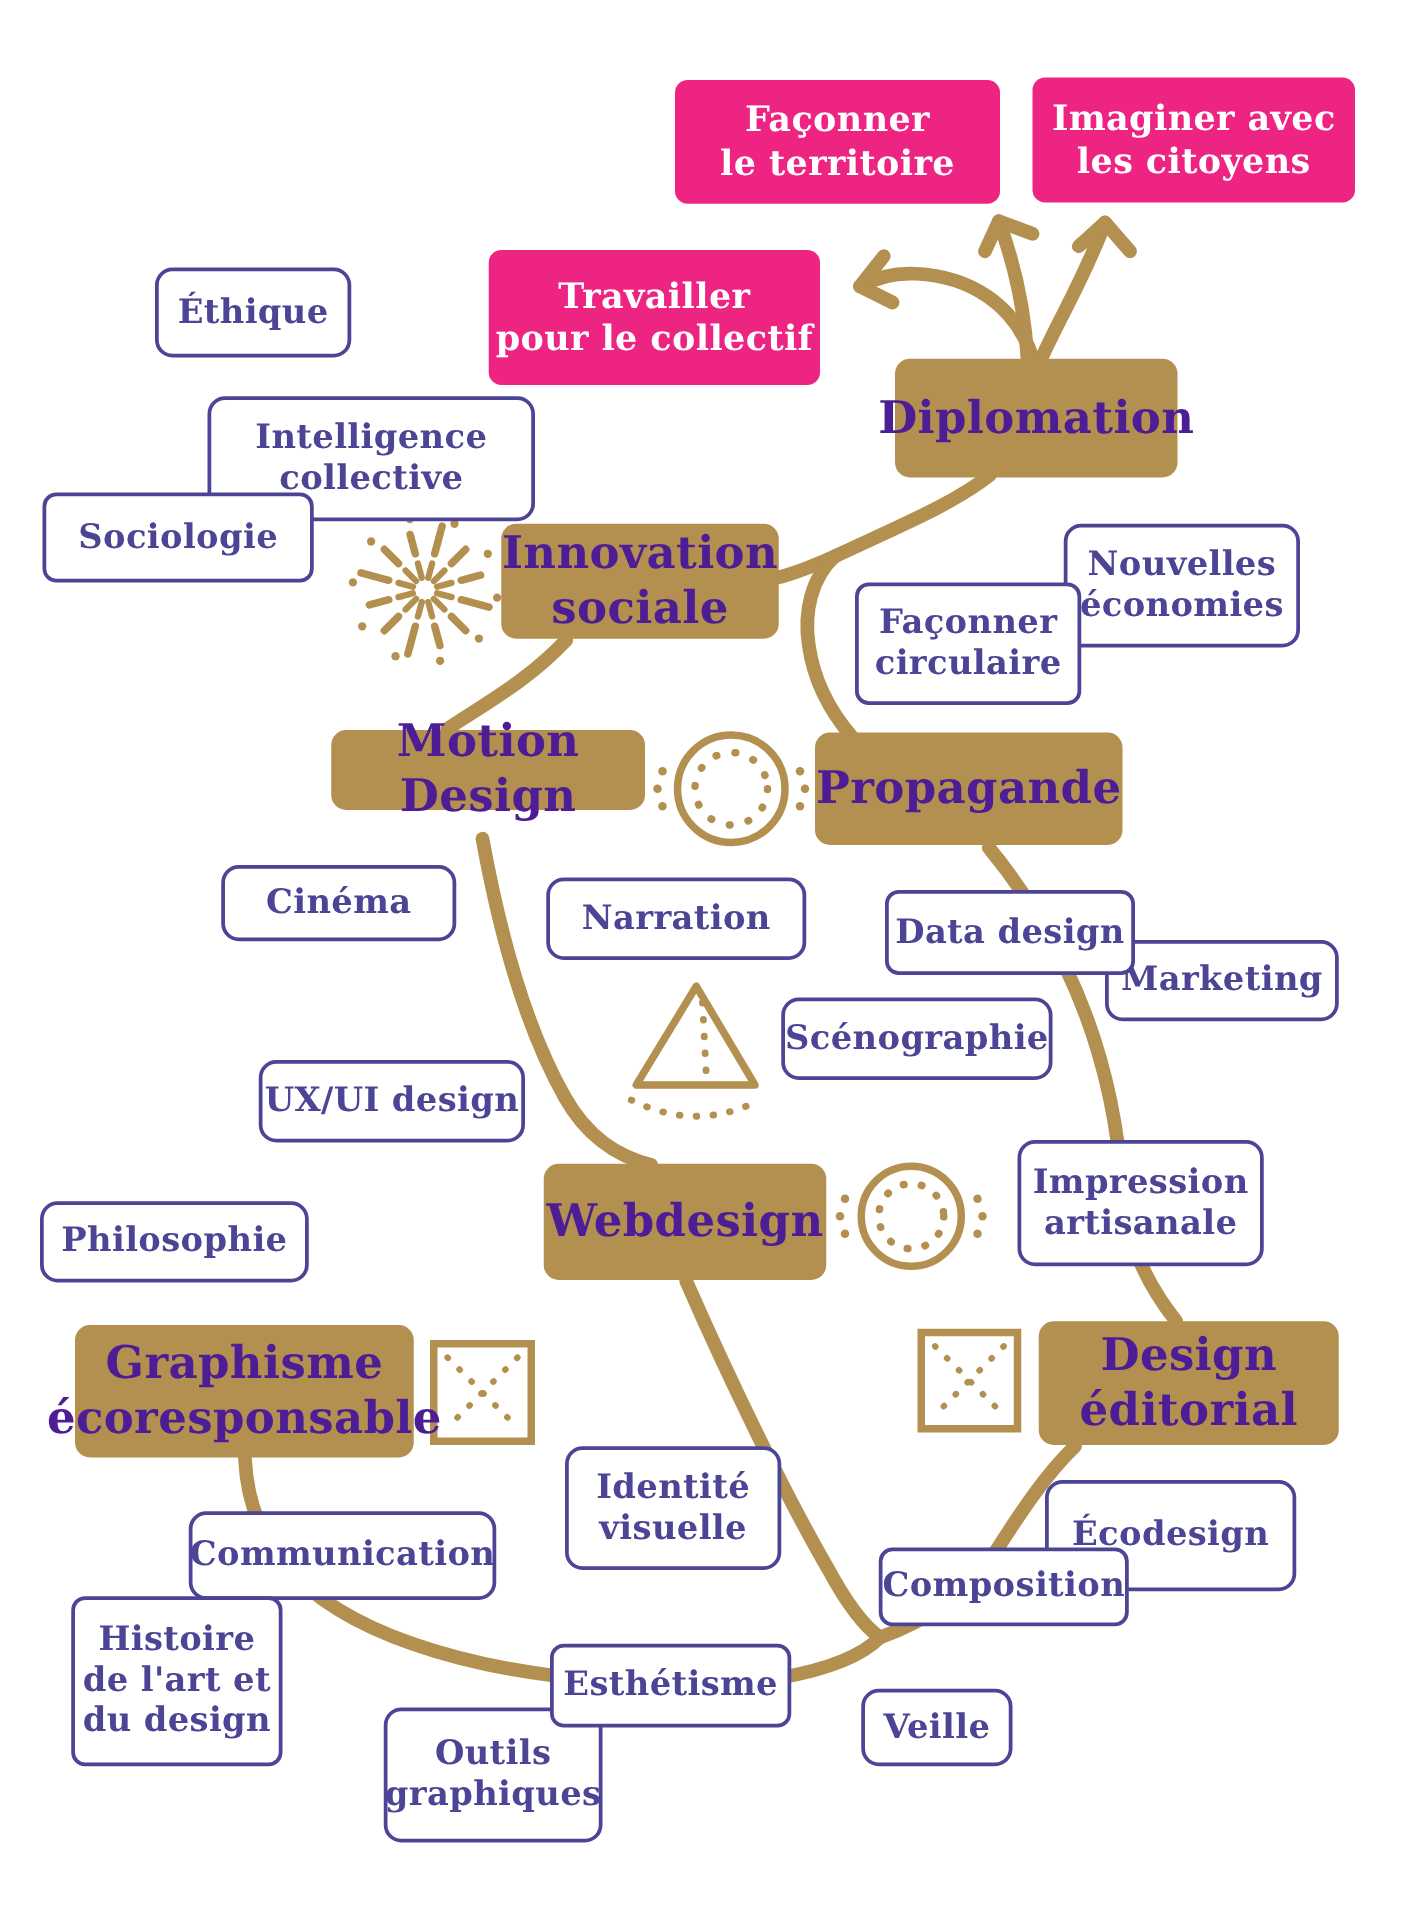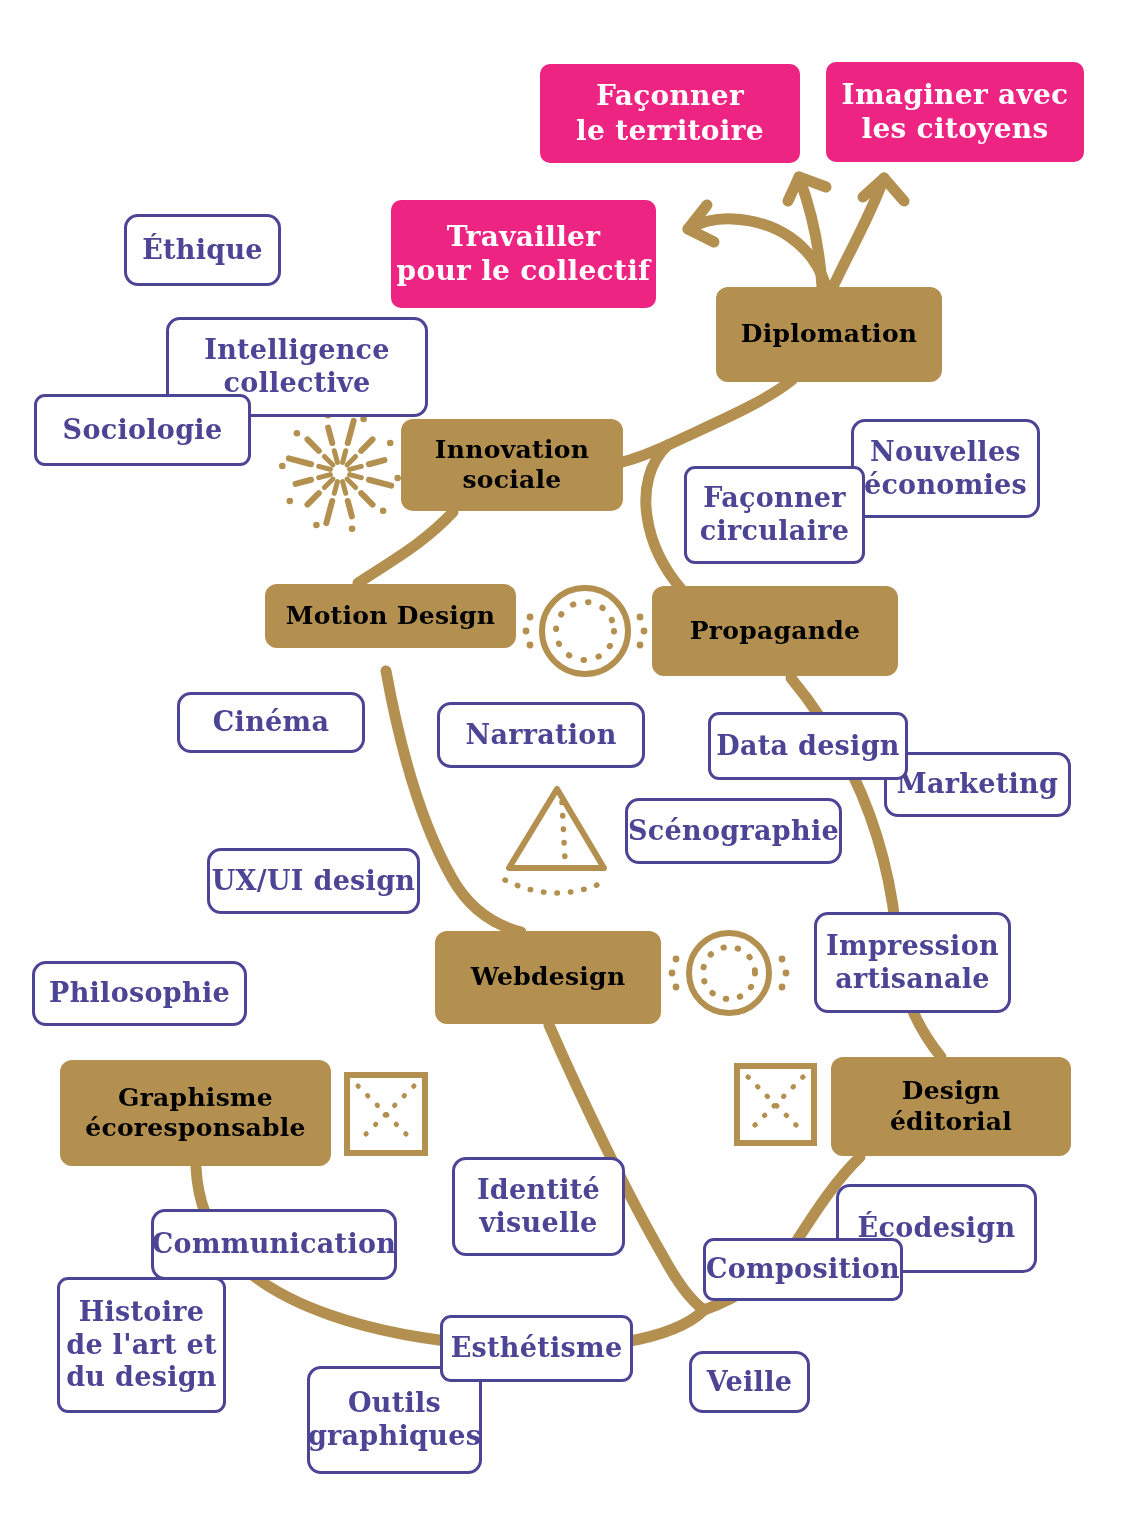--- a/index.html
+++ b/index.html
@@ -14,21 +14,21 @@
   .gold-fill{fill:var(--gold);}
   .node{
     position:absolute;display:flex;align-items:center;justify-content:center;
     text-align:center;font-weight:700;white-space:pre-line;line-height:1.22;
     box-sizing:border-box;z-index:1;letter-spacing:0.3px;
   }
   .topic{
     background:#ffffff;border:3.5px solid var(--purple);border-radius:14px;
     color:var(--purple);font-size:27px;text-align:center;
   }
-  .milestone{background:var(--gold);border-radius:12px;color:#000000;font-size:25px;}
+  .milestone{background:var(--gold);border-radius:12px;color:#4c1d95;font-size:36px;}
   .goal{background:var(--pink);border-radius:10px;color:#ffffff;font-size:28px;}
   .z2{z-index:2;border-radius:11px;}
 </style>
 </head>
 <body>
 
 <div class="canvas">
 
   <svg class="path-layer" width="1134" height="1525" viewBox="0 0 1134 1525">
 

